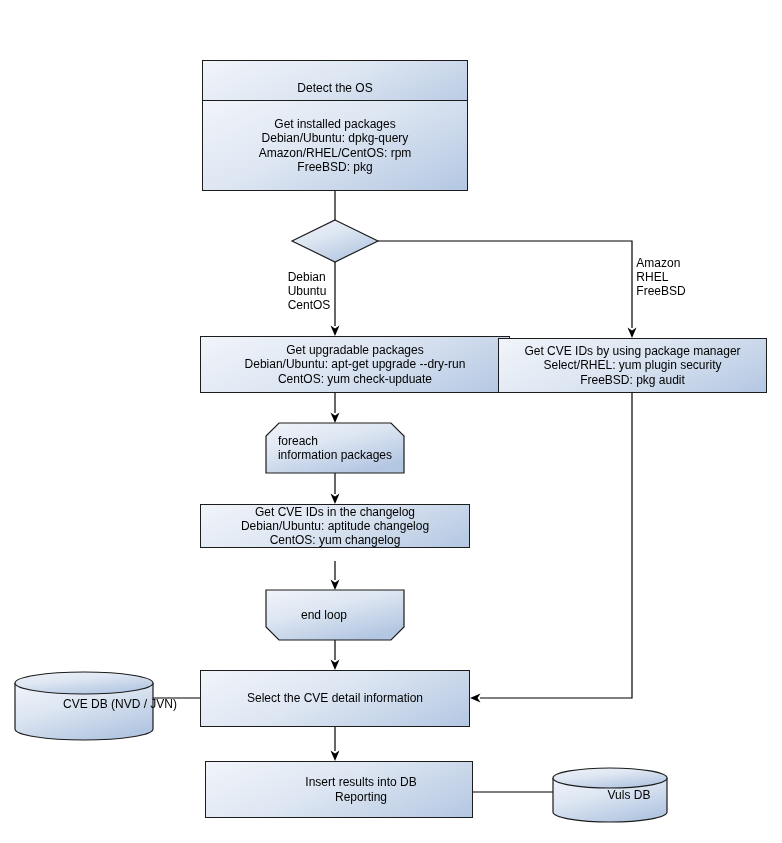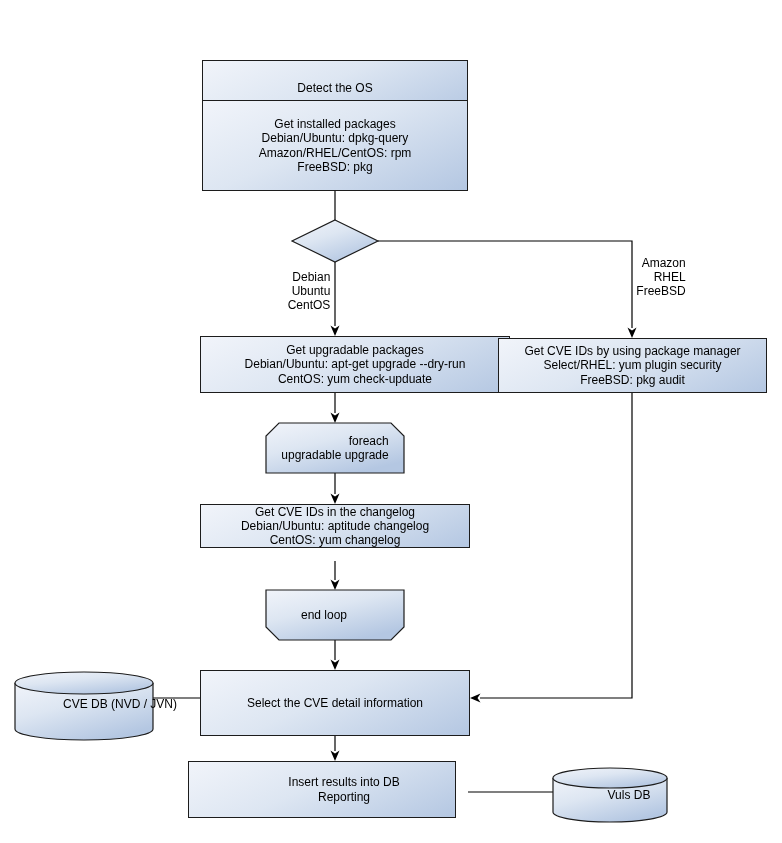--- a/index.html
+++ b/index.html
@@ -18,21 +18,21 @@
     text-align:center;
     background:linear-gradient(155deg, #f1f4fa 0%, #dde6f2 45%, #b4c7e2 100%);
     border:1px solid #1c1c1c;
     box-sizing:border-box;
     font-size:12px; line-height:1.18;
     white-space:pre-line;
   }
   .flabel {
     position:absolute; z-index:2;
     display:flex; align-items:center; justify-content:center;
-    text-align:right;
+    text-align:left;
     font-size:12px; line-height:1.18;
     white-space:pre-line;
     pointer-events:none;
   }
   .c  { fill:none; stroke:#000000; stroke-width:1.2; }
   .s  { fill:url(#nodeGrad); stroke:#1c1c1c; stroke-width:1.2; }
   .ah { fill:#000000; stroke:none; }
 </style>
 </head>
 <body>
@@ -116,31 +116,31 @@
 Select/RHEL: yum plugin security
 FreeBSD: pkg audit</span>
   </div>
 
   <div class="node" style="left:200px; top:504px; width:270px; height:44px;">
     <span>Get CVE IDs in the changelog
 Debian/Ubuntu: aptitude changelog
 CentOS: yum changelog</span>
   </div>
 
-  <div class="node" style="left:200px; top:670px; width:270px; height:66px;">
+  <div class="node" style="left:200px; top:670px; width:270px; height:57px;">
     <span>Select the CVE detail information</span>
   </div>
 
-  <div class="node" style="left:188px; top:761px; width:268px; height:57px;padding-left:44px;">
+  <div class="node" style="left:205px; top:761px; width:268px; height:57px;padding-left:44px;">
     <span>Insert results into DB
 Reporting</span>
   </div>
 
   <div class="flabel" style="left:266px; top:424px; width:138px; height:48px;">foreach
-upgradable upgrade</div>
+information packages</div>
 
   <div class="flabel" style="left:255px; top:590px; width:138px; height:50px;">end loop</div>
 
   <div class="flabel" style="left:277px; top:268px; width:64px; height:46px;">Debian
 Ubuntu
 CentOS</div>
 
   <div class="flabel" style="left:629px; top:254px; width:64px; height:46px;">Amazon
 RHEL
 FreeBSD</div>

